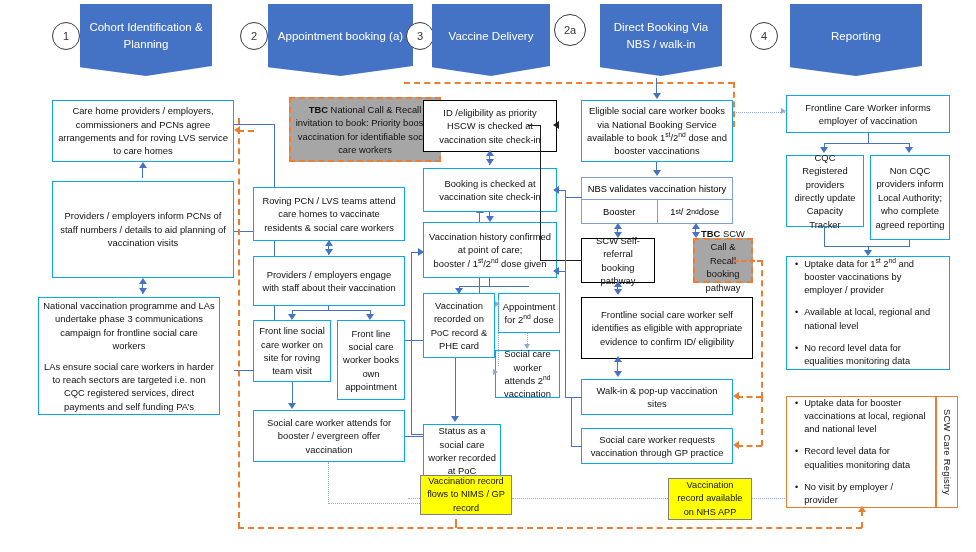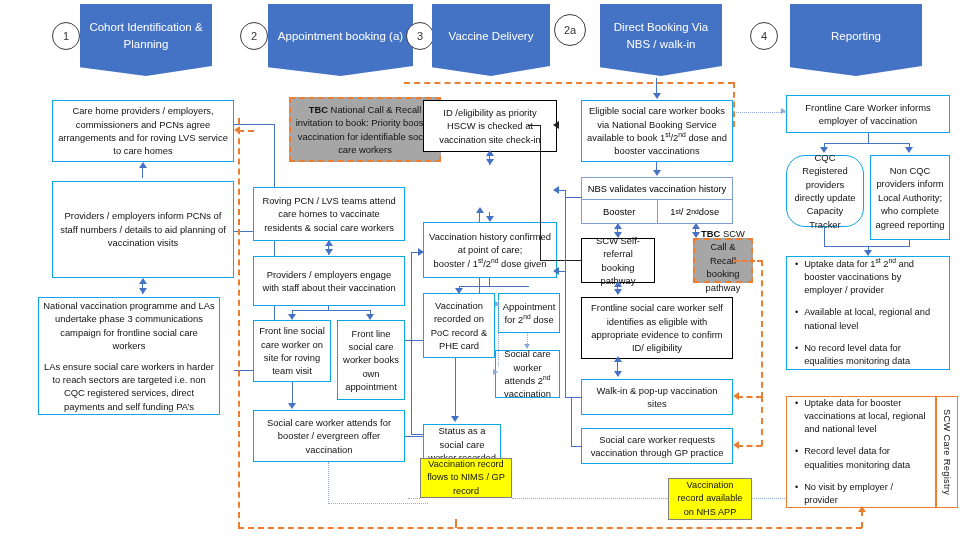--- a/index.html
+++ b/index.html
@@ -255,20 +255,23 @@
 
   <div class="ln lnh" style="left:405px;top:436px;width:25px;"></div>
 
   <div class="ln dotted-v" style="left:328px;top:462px;height:42px;"></div>
   <div class="ln dotted-h" style="left:328px;top:503px;width:100px;"></div>
 
   <div class="box thick" style="left:423px;top:100px;width:134px;height:52px;">
     <p>ID /eligibility as priority HSCW is checked at vaccination site check-in</p>
   </div>
 
+  <div class="box" style="left:423px;top:168px;width:134px;height:44px;">
+    <p>Booking is checked at vaccination site check-in</p>
+  </div>
 
   <div class="box" style="left:423px;top:222px;width:134px;height:56px;">
     <p>
       <span>Vaccination history confirmed at point of care;</span><br>
       <span>booster / 1</span><sup>st</sup><span>/2</span><sup>nd</sup><span> dose given</span>
     </p>
   </div>
 
   <div class="box" style="left:423px;top:293px;width:72px;height:65px;">
     <p>Vaccination recorded on PoC record &amp; PHE card</p>
@@ -279,21 +282,21 @@
   </div>
 
   <div class="box" style="left:495px;top:350px;width:65px;height:48px;">
     <p><span>Social care worker attends 2</span><sup>nd</sup><span> vaccination</span></p>
   </div>
 
   <div class="box" style="left:423px;top:424px;width:78px;height:54px;">
     <p>Status as a social care worker recorded at PoC</p>
   </div>
 
-  <div class="box yellow" style="left:420px;top:458px;width:92px;height:40px;">
+  <div class="box yellow" style="left:420px;top:475px;width:92px;height:40px;">
     <p>Vaccination record flows to NIMS / GP record</p>
   </div>
 
   <div class="ln lnv" style="left:489px;top:153px;height:12px;"></div>
   <div class="arw up" style="left:486px;top:150px;"></div>
   <div class="arw down" style="left:486px;top:159px;"></div>
 
   <div class="ln lnv" style="left:489px;top:212px;height:8px;"></div>
   <div class="arw down" style="left:486px;top:216px;"></div>
 
@@ -338,21 +341,21 @@
   </div>
 
   <div class="box thick" style="left:581px;top:238px;width:74px;height:45px;">
     <p>SCW Self-referral booking pathway</p>
   </div>
 
   <div class="box tbc" style="left:657px;top:238px;width:60px;height:45px;">
     <p><b>TBC</b><span> SCW Call &amp; Recall booking pathway</span></p>
   </div>
 
-  <div class="box thick" style="left:581px;top:297px;width:152px;height:62px;">
+  <div class="box thick" style="left:581px;top:297px;width:172px;height:62px;">
     <p>Frontline social care worker self identifies as eligible with appropriate evidence to confirm ID/ eligibility</p>
   </div>
 
   <div class="box" style="left:581px;top:379px;width:152px;height:36px;">
     <p>Walk-in &amp; pop-up vaccination sites</p>
   </div>
 
   <div class="box" style="left:581px;top:428px;width:152px;height:36px;">
     <p>Social care worker requests vaccination through GP practice</p>
   </div>
@@ -401,21 +404,21 @@
   <div class="ln lnh" style="left:571px;top:446px;width:11px;"></div>
   <div class="ln lnv" style="left:571px;top:397px;height:50px;"></div>
 
   <div class="ln dotted-h" style="left:733px;top:112px;width:52px;"></div>
   <div class="arw dotright" style="left:781px;top:108px;"></div>
 
   <div class="box" style="left:786px;top:95px;width:164px;height:38px;">
     <p>Frontline Care Worker informs employer of vaccination</p>
   </div>
 
-  <div class="box" style="left:786px;top:155px;width:78px;height:72px;border-radius:19px;">
+  <div class="box" style="left:786px;top:155px;width:78px;height:72px;">
     <p>CQC Registered providers directly update Capacity Tracker</p>
   </div>
 
   <div class="box" style="left:870px;top:155px;width:80px;height:85px;">
     <p>Non CQC providers inform Local Authority; who complete agreed reporting</p>
   </div>
 
   <div class="box bullets" style="left:786px;top:256px;width:164px;height:114px;">
     <div class="bullet-row">
       <span class="bullet-dot">•</span>

